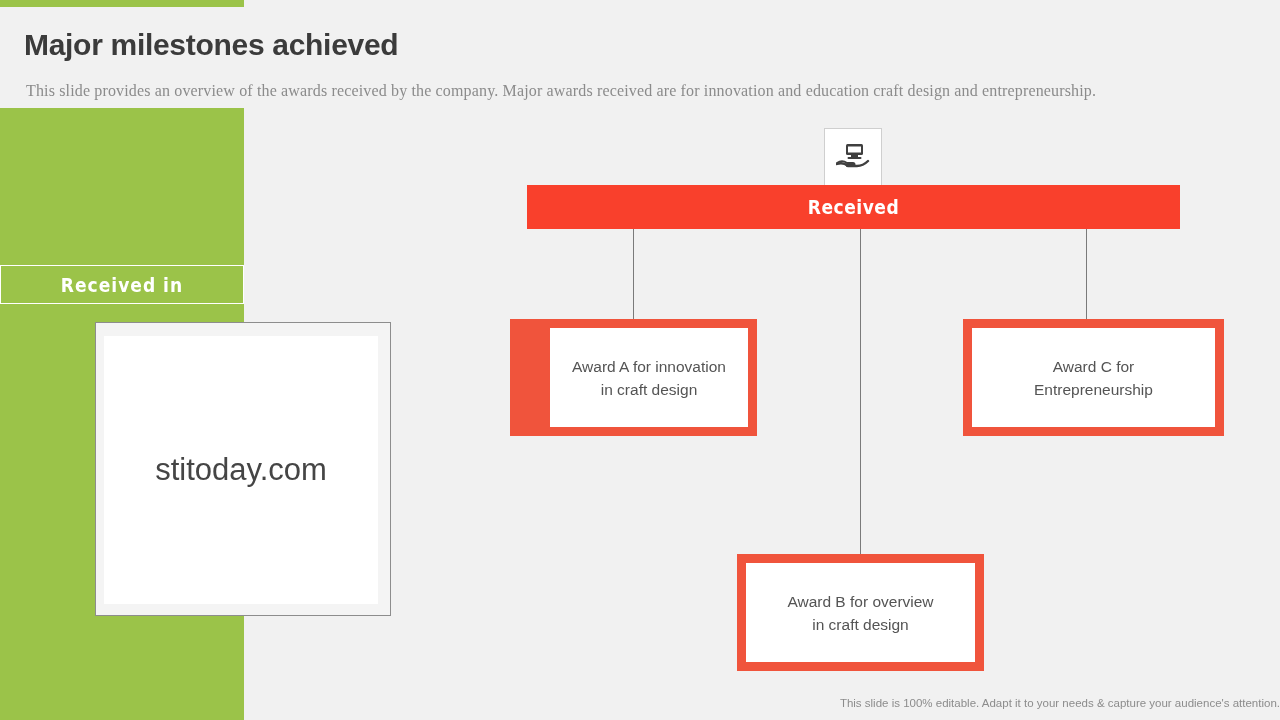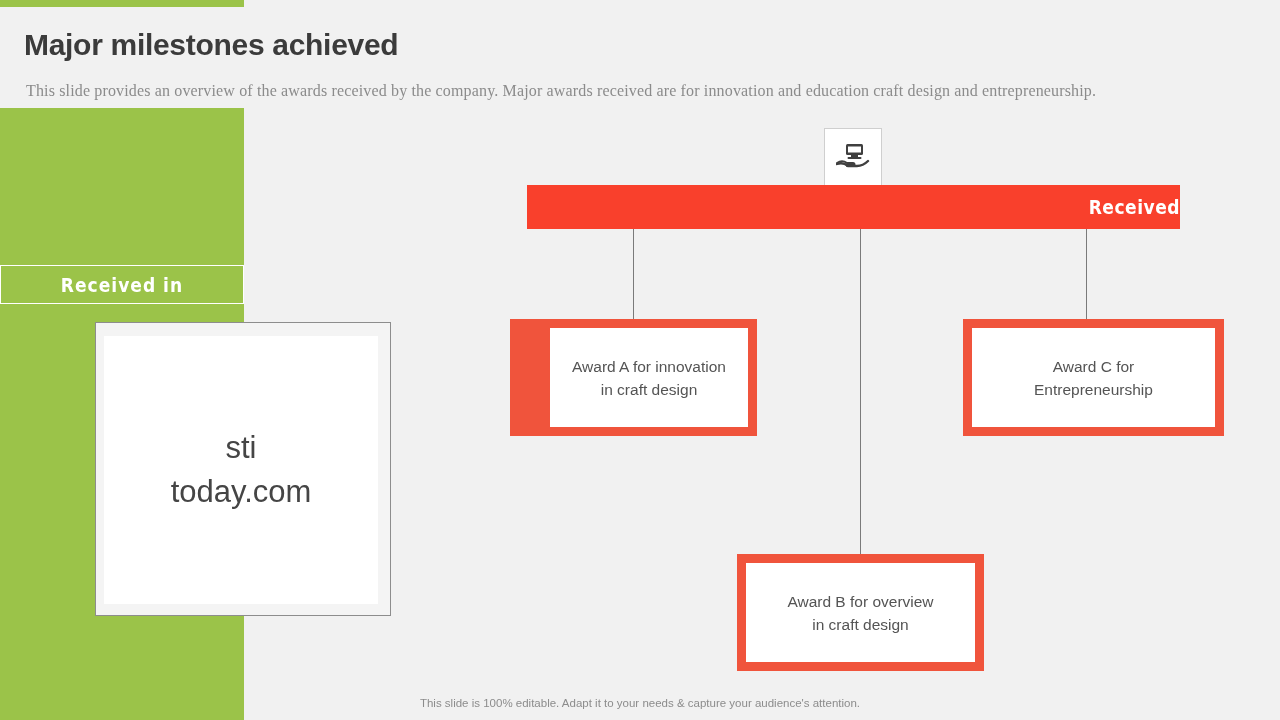--- a/index.html
+++ b/index.html
@@ -90,21 +90,21 @@
     box-sizing: border-box;
   }
   .logo-inner {
     position: absolute;
     left: 104px;
     top: 336px;
     width: 274px;
     height: 268px;
     background: #ffffff;
     display: flex;
-    flex-direction: column;
+    flex-direction: row;
     align-items: center;
     justify-content: center;
     box-sizing: border-box;
   }
   .logo-line {
     font-size: 31px;
     color: #454545;
     line-height: 44px;
     font-family: "Liberation Sans", sans-serif;
   }
@@ -112,21 +112,21 @@
   
   .received-bar {
     position: absolute;
     left: 527px;
     top: 185px;
     width: 653px;
     height: 44px;
     background: #f9402c;
     display: flex;
     align-items: center;
-    justify-content: flex-end;
+    justify-content: center;
   }
   .received-label {
     color: #ffffff;
     font-size: 19px;
     font-weight: bold;
     letter-spacing: 0.5px;
     font-family: "DejaVu Sans Condensed", "Liberation Sans Narrow", "Liberation Sans", sans-serif;
     font-stretch: condensed;
   }
 
@@ -180,21 +180,21 @@
   .award-a { left: 510px; top: 319px; width: 247px; height: 117px; padding-left: 40px; }
   .award-b { left: 737px; top: 554px; width: 247px; height: 117px; }
   .award-c { left: 963px; top: 319px; width: 261px; height: 117px; }
 
   
   .footer-note {
     position: absolute;
     left: 0;
     top: 697px;
     width: 1280px;
-    text-align: center;
+    text-align: right;
     font-size: 11.5px;
     color: #8c8c8c;
   }
 </style>
 </head>
 <body>
 
 <div class="green-top-bar"></div>
 <div class="green-panel"></div>
 

